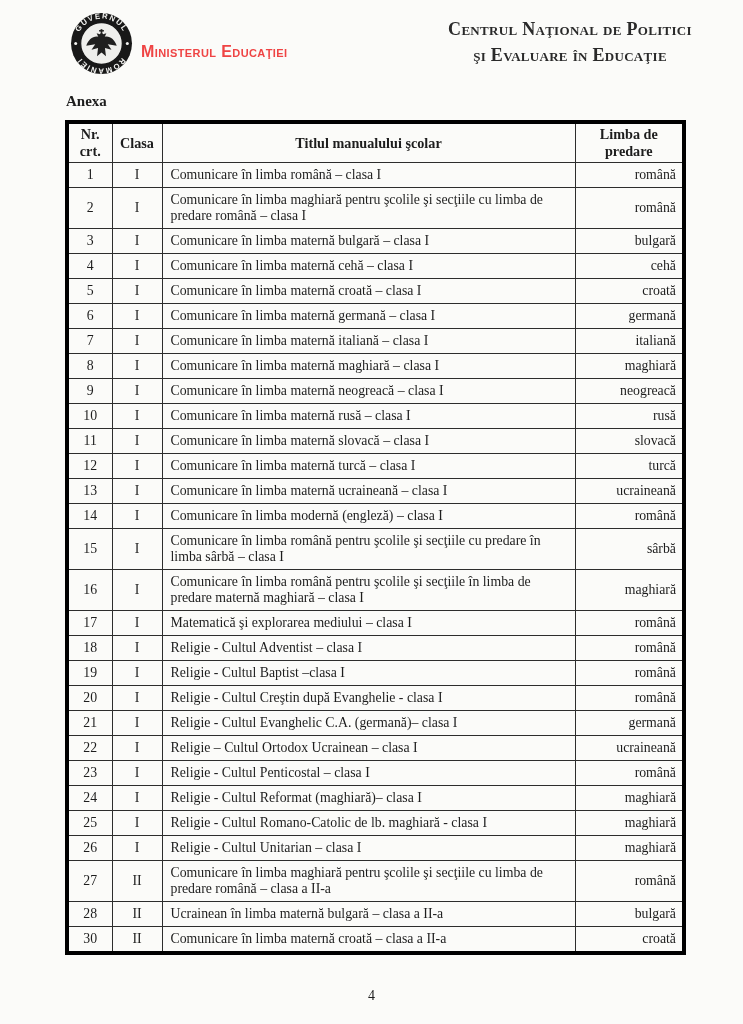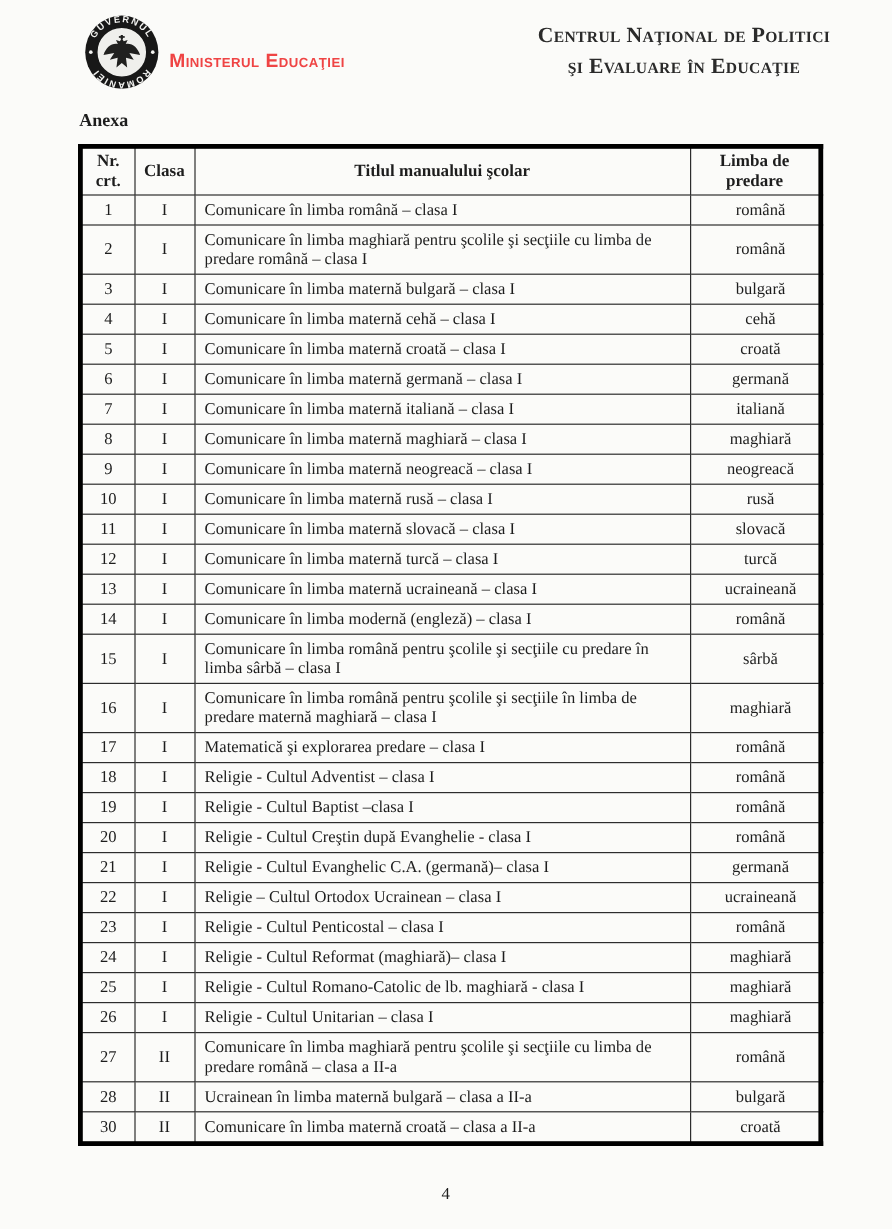--- a/index.html
+++ b/index.html
@@ -66,21 +66,21 @@
     font-weight: 700;
     font-size: 14.2px;
     line-height: 17px;
     text-align: center;
     padding: 2px 2px;
     height: 40px;
   }
   td { padding: 4px 6px; height: 25px; }
   td.nr, td.clasa { text-align: center; padding: 4px 2px; }
   td.titlu { text-align: left; padding-left: 8px; }
-  td.limba { text-align: center; padding-left: 16px; }
+  td.limba { text-align: right; padding-left: 16px; }
 
   
   .page-number {
     position: absolute; left: 0; top: 988px; width: 743px;
     text-align: center;
     font-size: 14px;
   }
 </style>
 </head>
 <body>
@@ -250,21 +250,21 @@
   <tr>
     <td class="nr">16</td>
     <td class="clasa">I</td>
     <td class="titlu">Comunicare în limba română pentru şcolile şi secţiile în limba de predare maternă maghiară – clasa I</td>
     <td class="limba">maghiară</td>
   </tr>
 
   <tr>
     <td class="nr">17</td>
     <td class="clasa">I</td>
-    <td class="titlu">Matematică şi explorarea predare – clasa I</td>
+    <td class="titlu">Matematică şi explorarea mediului – clasa I</td>
     <td class="limba">română</td>
   </tr>
 
   <tr>
     <td class="nr">18</td>
     <td class="clasa">I</td>
     <td class="titlu">Religie - Cultul Adventist – clasa I</td>
     <td class="limba">română</td>
   </tr>
 

